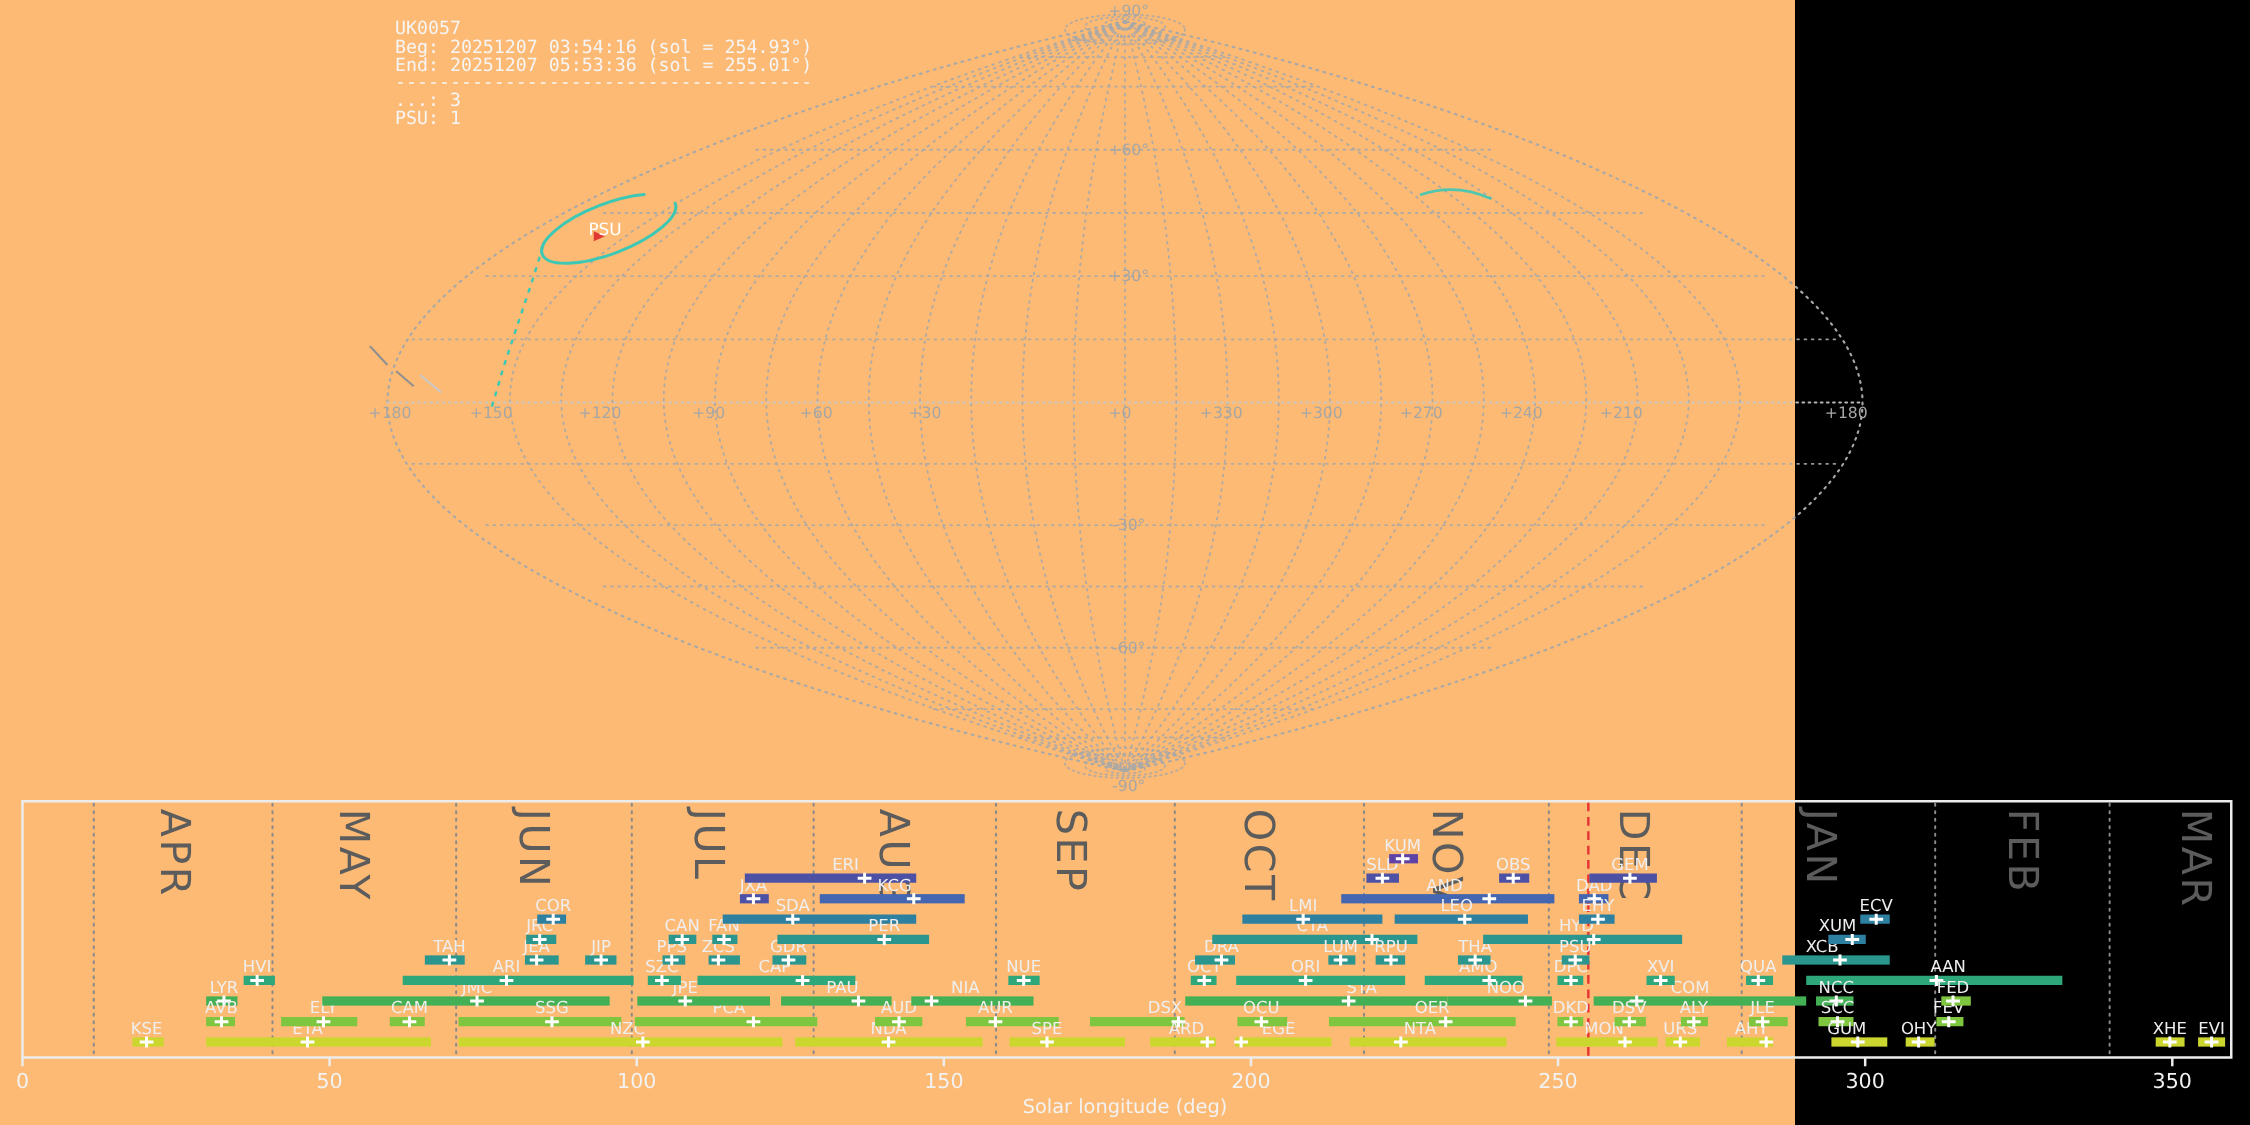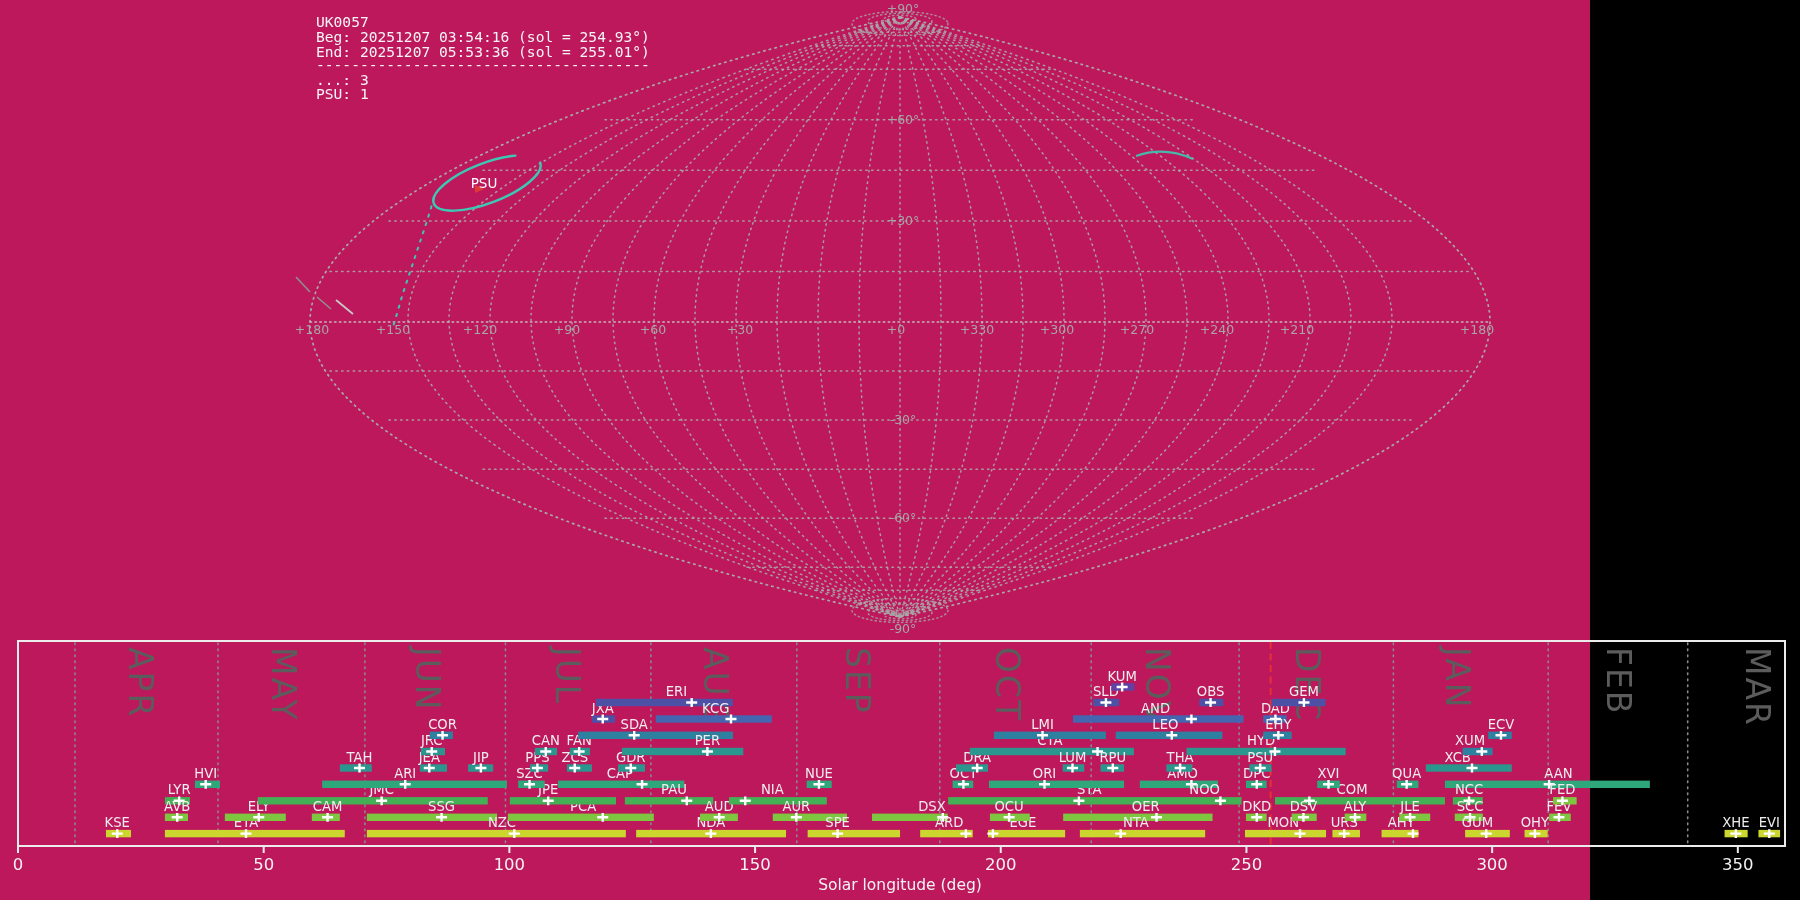--- a/index.html
+++ b/index.html
@@ -1,16 +1,16 @@
 <!DOCTYPE html>
 <html><head>
 <meta charset="utf-8">
 <style>
   html,body{margin:0;padding:0;background:#000;width:1800px;height:900px;overflow:hidden}
-  #stage{position:relative;width:1590px;height:900px;background:#be185d;font-family:"DejaVu Sans","Liberation Sans",sans-serif}
+  #stage{position:relative;width:1436px;height:900px;background:#fdba74;font-family:"DejaVu Sans","Liberation Sans",sans-serif}
   svg text{user-select:none}
   .hdr{font-family:"DejaVu Sans Mono","Liberation Mono",monospace;fill:#f5f5f5;font-size:14.6px}
 </style>
 </head>
 <body>
 
 <div id="stage">
   <svg id="scene" width="1800" height="900" viewBox="0 0 1800 900">
     <g id="skyg">
         <path fill="none" stroke="#a8a8a8" stroke-width="1.7" stroke-dasharray="1.4 4.4" stroke-linecap="round" opacity="1" d="M 900 17 C 700 60, 310 180, 310 322 C 310 464, 700 574, 900 617 C 1100 574, 1490 464, 1490 322 C 1490 180, 1100 60, 900 17 Z"></path>

